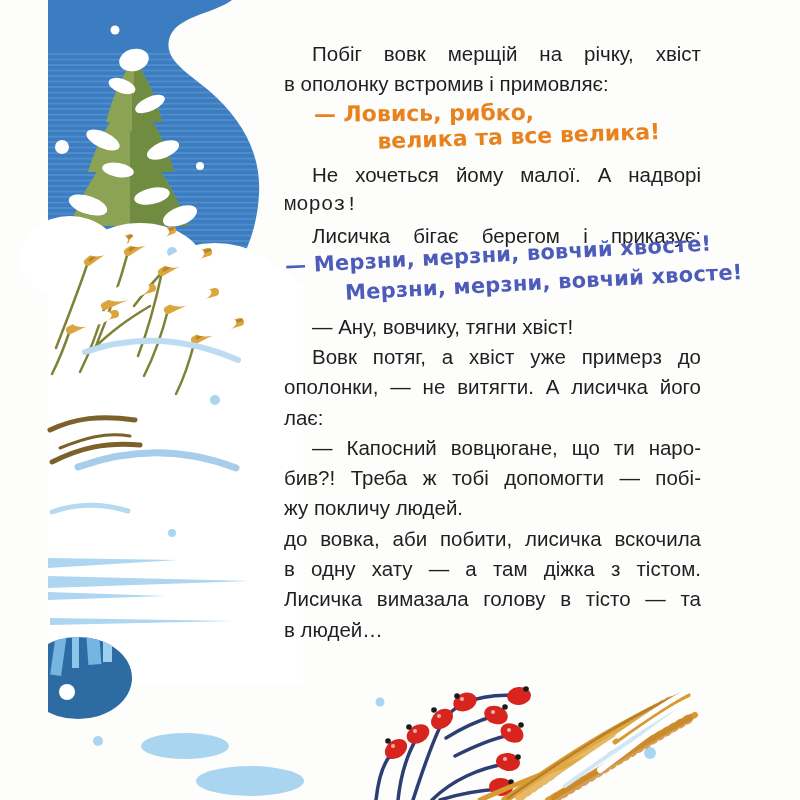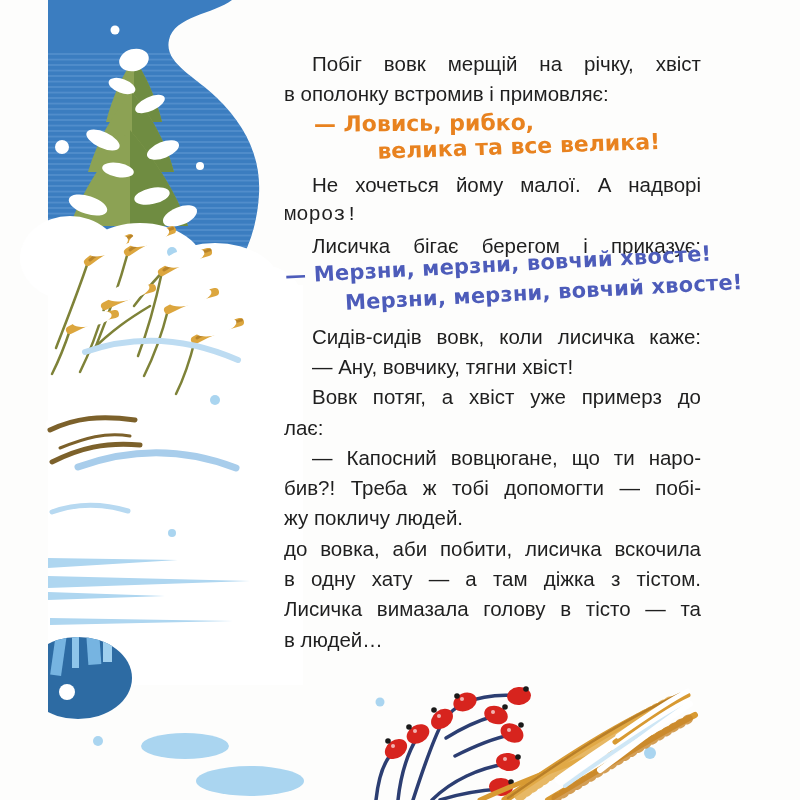--- a/index.html
+++ b/index.html
@@ -1,19 +1,19 @@
 <!DOCTYPE html>
 <html lang="uk"><head>
 <meta charset="utf-8">
 <style>
   html,body{margin:0;padding:0;}
   body{width:800px;height:800px;overflow:hidden;background:#fdfdfc;position:relative;
        font-family:"Liberation Sans",sans-serif;}
   #scene{position:absolute;left:0;top:0;z-index:0;}
-  .text-col{position:absolute;left:284px;top:49px;width:417px;z-index:2;}
+  .text-col{position:absolute;left:284px;top:39px;width:417px;z-index:2;}
   .line{height:30.3px;}
   .c-black{color:#1f1f1f;font:20.5px/30.3px "Liberation Sans",sans-serif;}
   .c-orange{color:#e8821f;font:700 22px/30.3px "DejaVu Sans",sans-serif;}
   .c-blue{color:#4d5cba;font:700 21px/30.3px "DejaVu Sans",sans-serif;letter-spacing:.2px;}
   .j{text-align:justify;text-align-last:justify;}
   .nj{white-space:nowrap;}
   .line{transform-origin:left bottom;}
 </style>
 </head>
 <body>
@@ -218,23 +218,23 @@
 <div class="text-col">
     <div class="line c-black j" style="padding-left: 28px;">Побіг вовк мерщій на річку, хвіст</div>
     <div class="line c-black nj" style="padding-left: 0px;">в ополонку встромив і примовляє:</div>
     <div class="line c-orange nj" style="padding-left: 30px; transform: rotate(-0.5deg);">— Ловись, рибко,</div>
     <div class="line c-orange nj" style="padding-left: 94px; transform: rotate(-2deg);">велика та все велика!</div>
     <div class="line c-black j" style="padding-left: 28px;">Не хочеться йому малої. А надворі</div>
     <div class="line c-black nj" style="padding-left: 0px; font-family: Liberation Mono, monospace;">мороз!</div>
     <div class="line c-black j" style="padding-left: 28px;">Лисичка бігає берегом і приказує:</div>
     <div class="line c-blue nj" style="padding-left: 2px; transform: rotate(-3deg);">— Мерзни, мерзни, вовчий хвосте!</div>
     <div class="line c-blue nj" style="padding-left: 62px; transform: rotate(-3deg);">Мерзни, мерзни, вовчий хвосте!</div>
-    <div class="line c-black j" style="padding-left: 28px;">Сидів-сидів вовк, коли лисичка каже:</div>
     <div class="line c-black nj" style="padding-left: 28px;">— Ану, вовчику, тягни хвіст!</div>
     <div class="line c-black j" style="padding-left: 28px;">Вовк потяг, а хвіст уже примерз до</div>
+    <div class="line c-black j" style="padding-left: 0px;">ополонки, — не витягти. А лисичка його</div>
     <div class="line c-black nj" style="padding-left: 0px;">лає:</div>
     <div class="line c-black j" style="padding-left: 28px;">— Капосний вовцюгане, що ти наро-</div>
     <div class="line c-black j" style="padding-left: 0px;">бив?! Треба ж тобі допомогти — побі-</div>
     <div class="line c-black nj" style="padding-left: 0px;">жу покличу людей.</div>
     <div class="line c-black j" style="padding-left: 0px;">до вовка, аби побити, лисичка вскочила</div>
     <div class="line c-black j" style="padding-left: 0px;">в одну хату — а там діжка з тістом.</div>
     <div class="line c-black j" style="padding-left: 0px;">Лисичка вимазала голову в тісто — та</div>
     <div class="line c-black nj" style="padding-left: 0px;">в людей…</div>
   </div>
 

